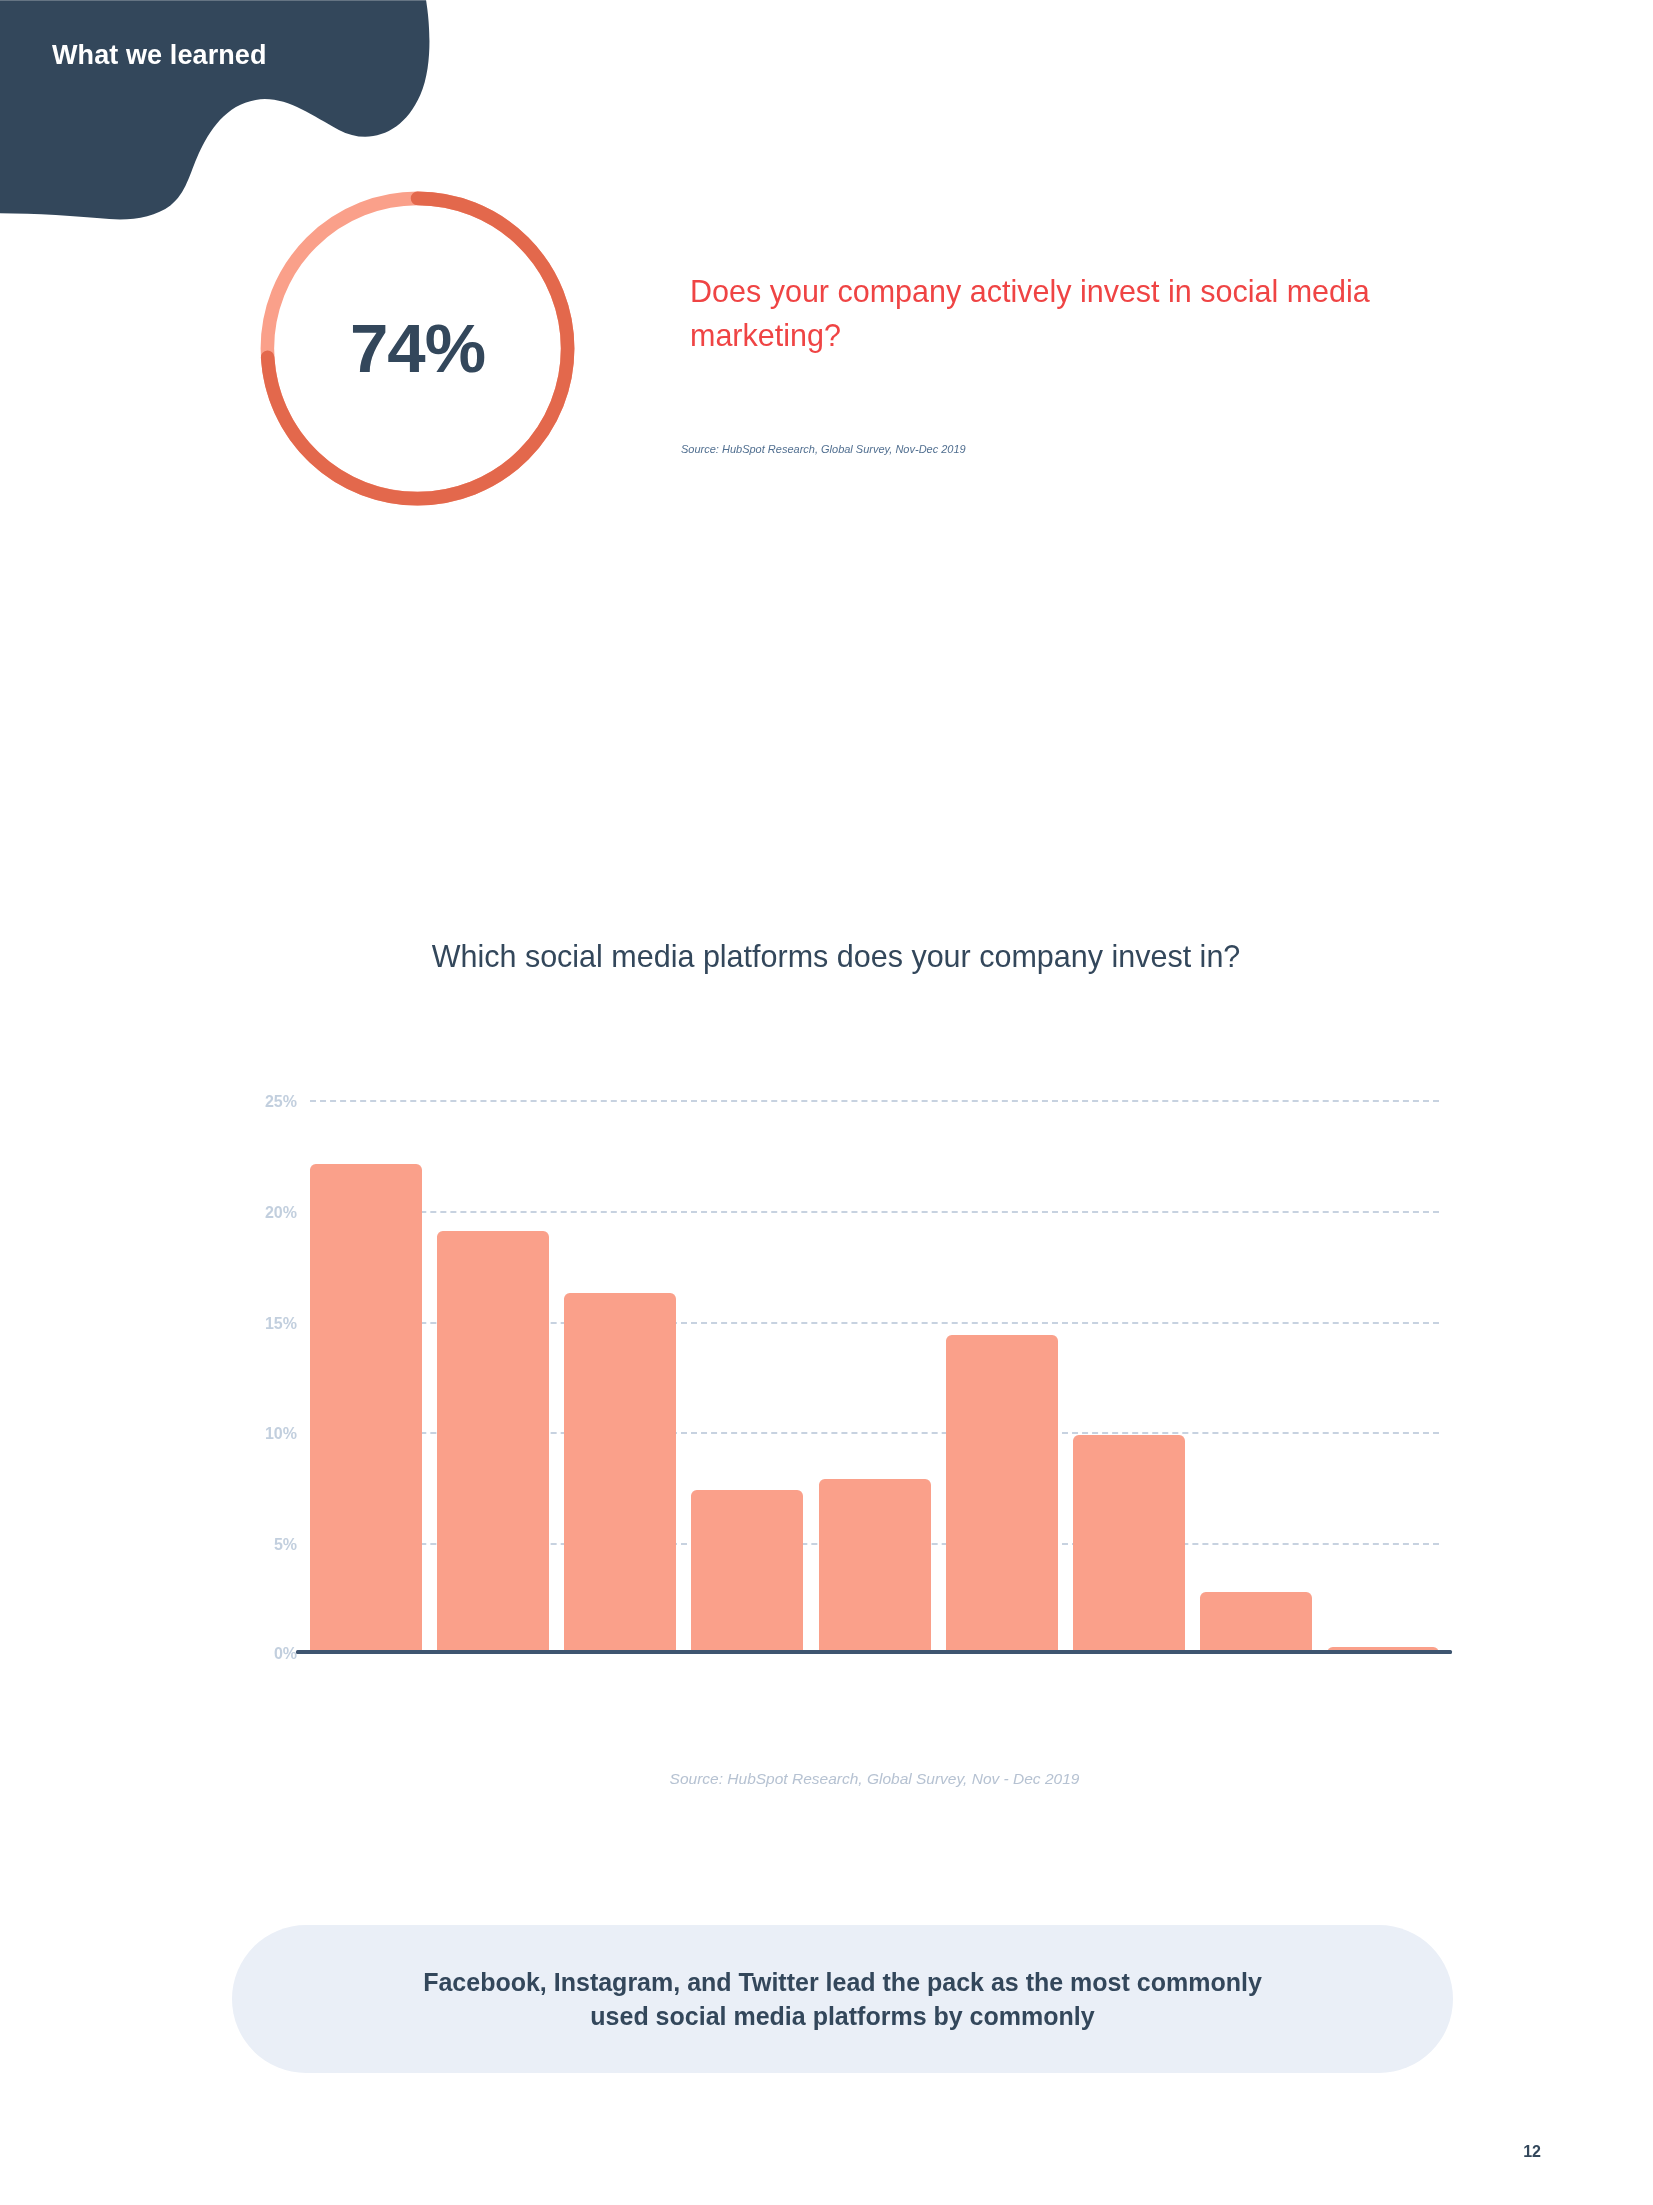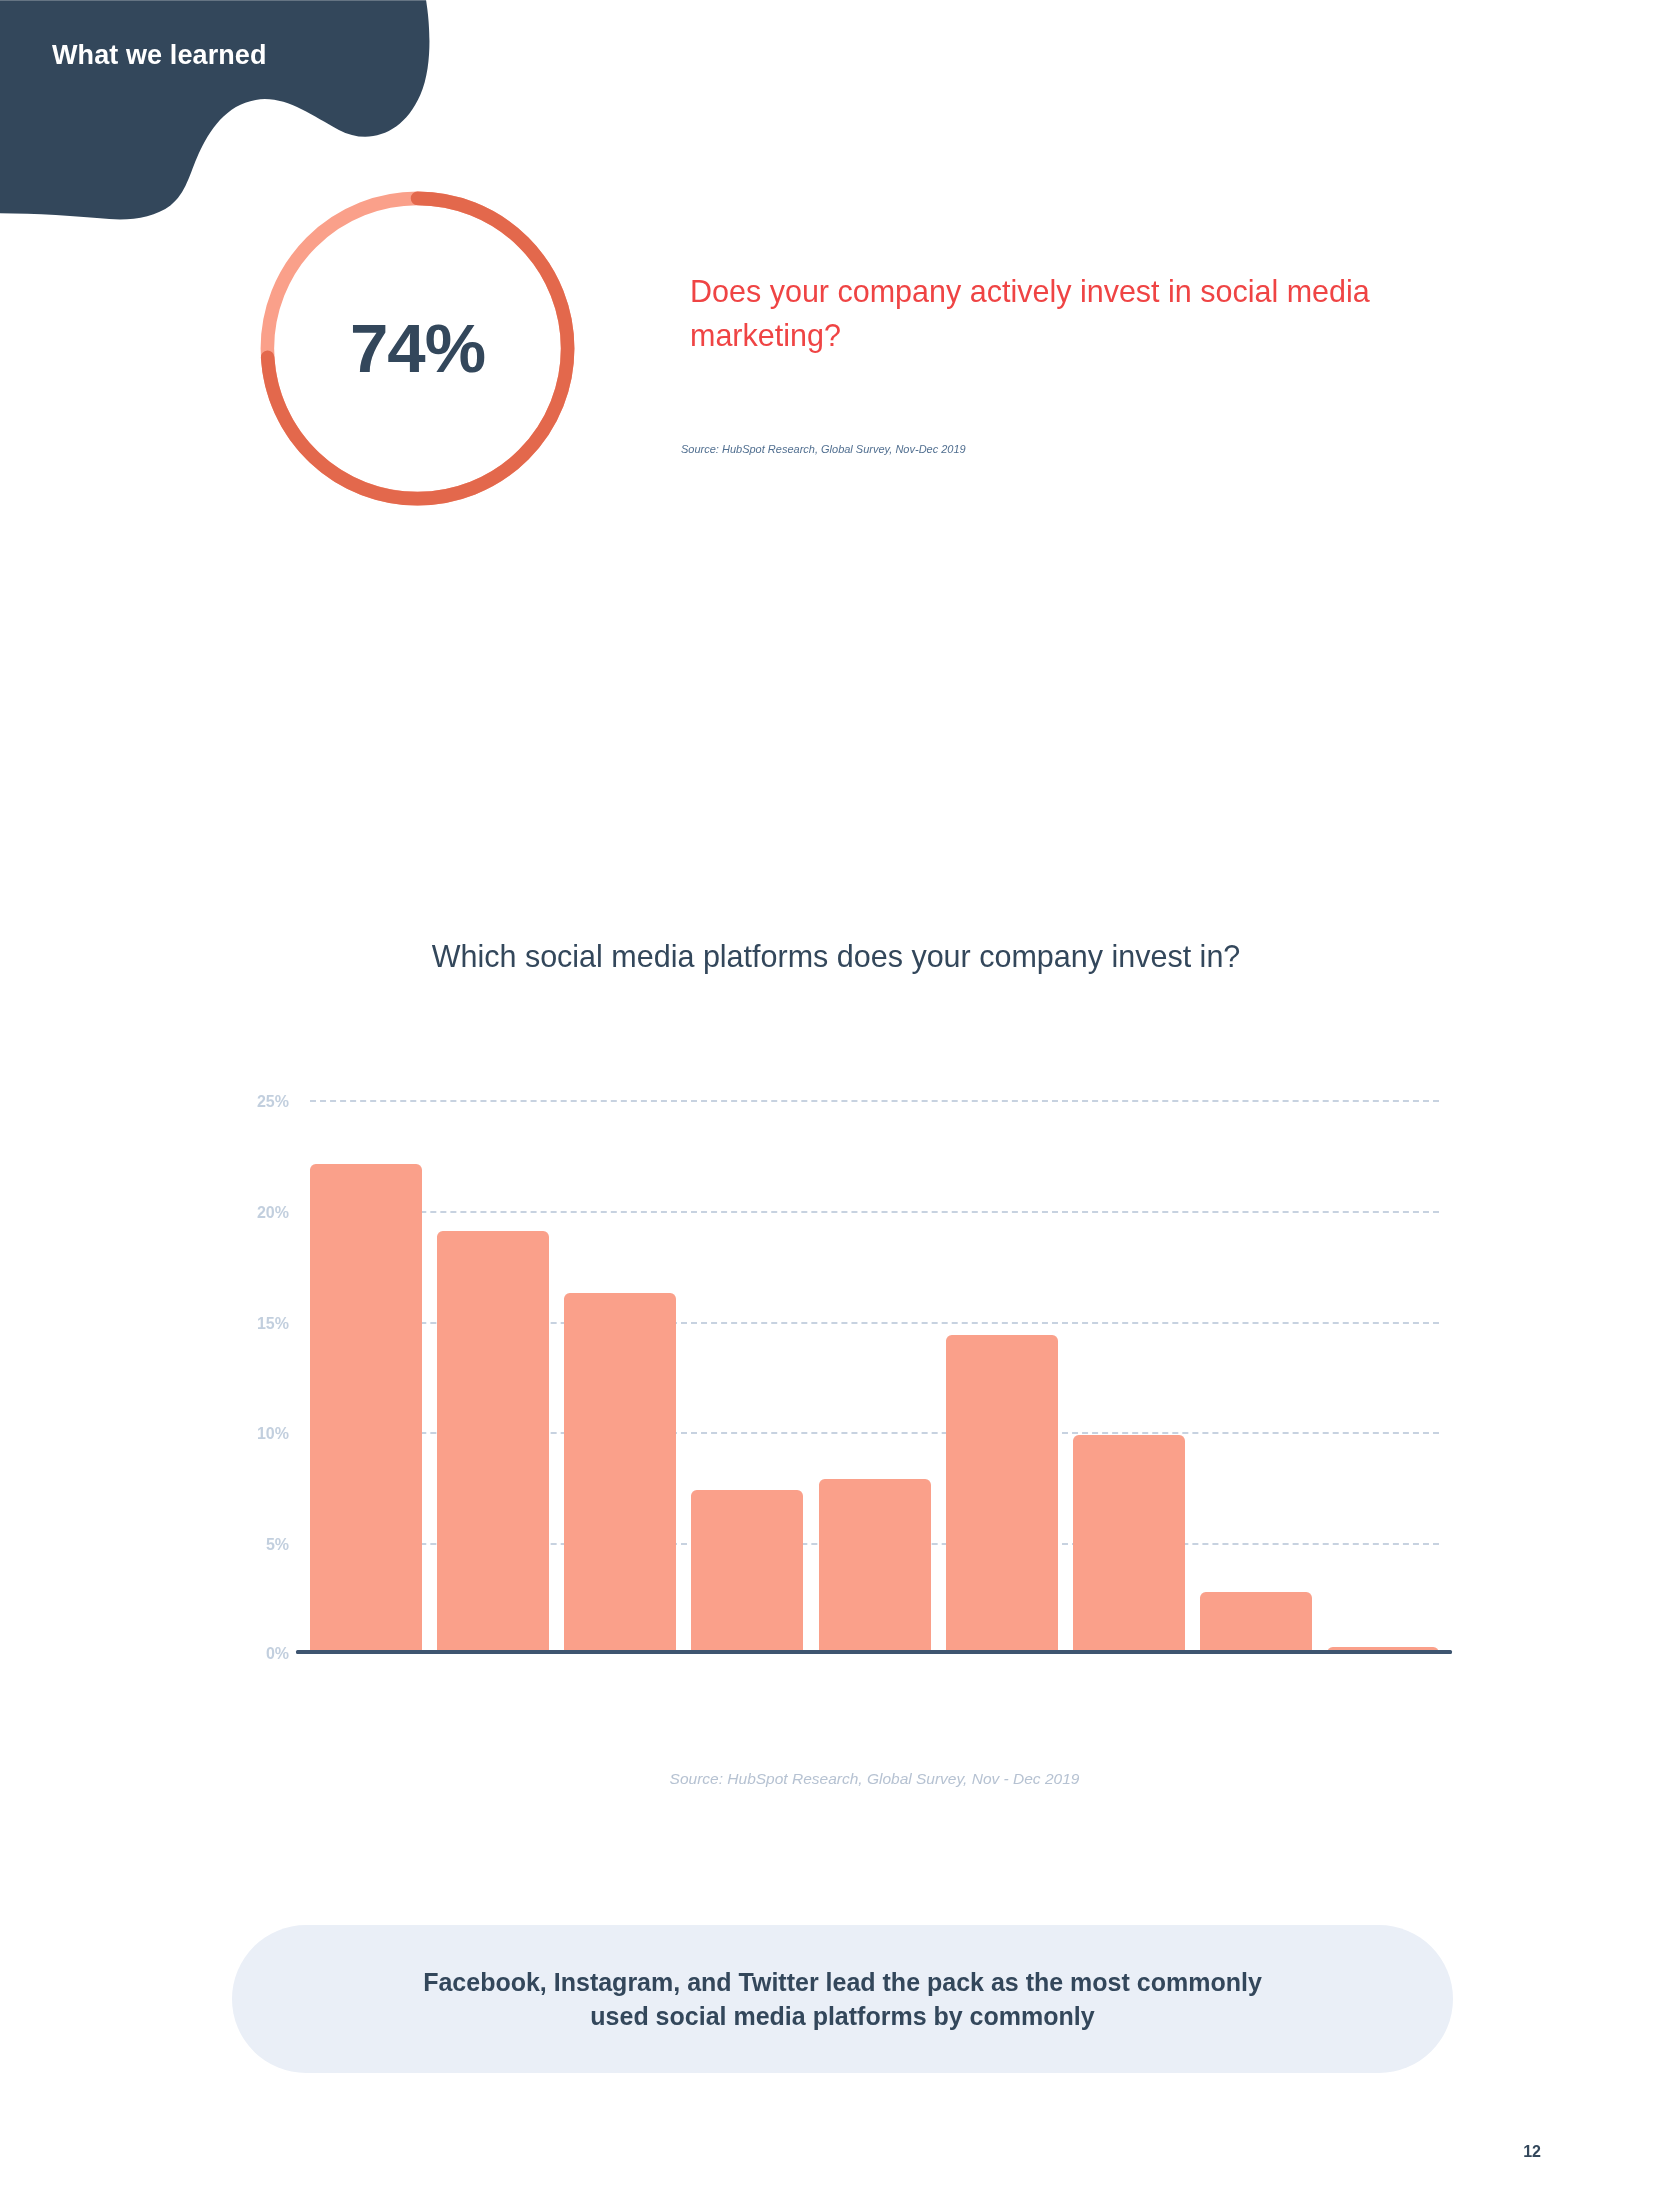--- a/index.html
+++ b/index.html
@@ -76,21 +76,21 @@
     width: 1129px; height: 554px;
   }
   .gridline {
     position: absolute; left: 0; width: 100%; height: 0;
     border-top: 2.4px dashed #c7d2e0;
   }
   .ytick {
     position: absolute;
     right: 100%;
     transform: translateY(-50%);
-    margin-right: 21px;
+    margin-right: 13px;
     font-size: 16px; font-weight: 700; color: #c2cfde;
     white-space: nowrap;
   }
   .axis-line {
     position: absolute; left: -13.6px; bottom: 0; width: calc(100% + 27px);
     height: 4.4px; background: #3e5570; border-radius: 1.5px;
   }
   .bars {
     position: absolute; left: 0; bottom: 0; width: 100%; height: 100%;
     display: flex; align-items: flex-end; justify-content: space-between;

